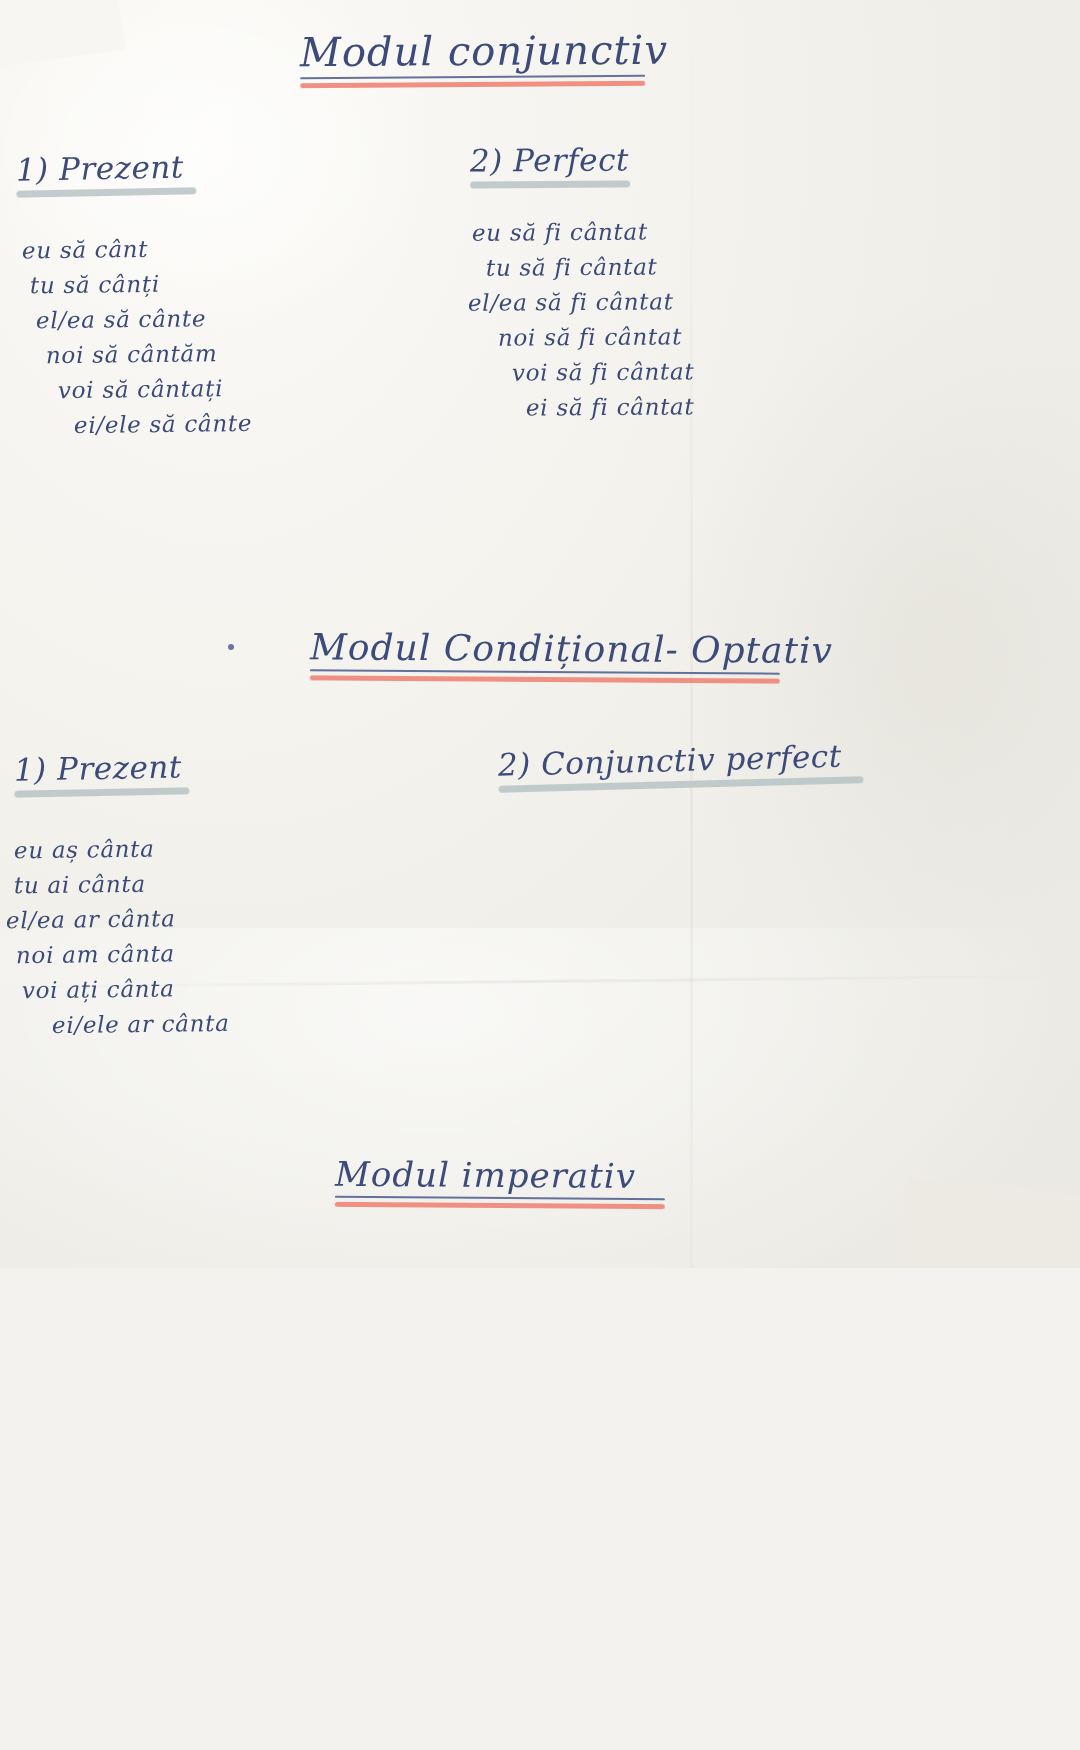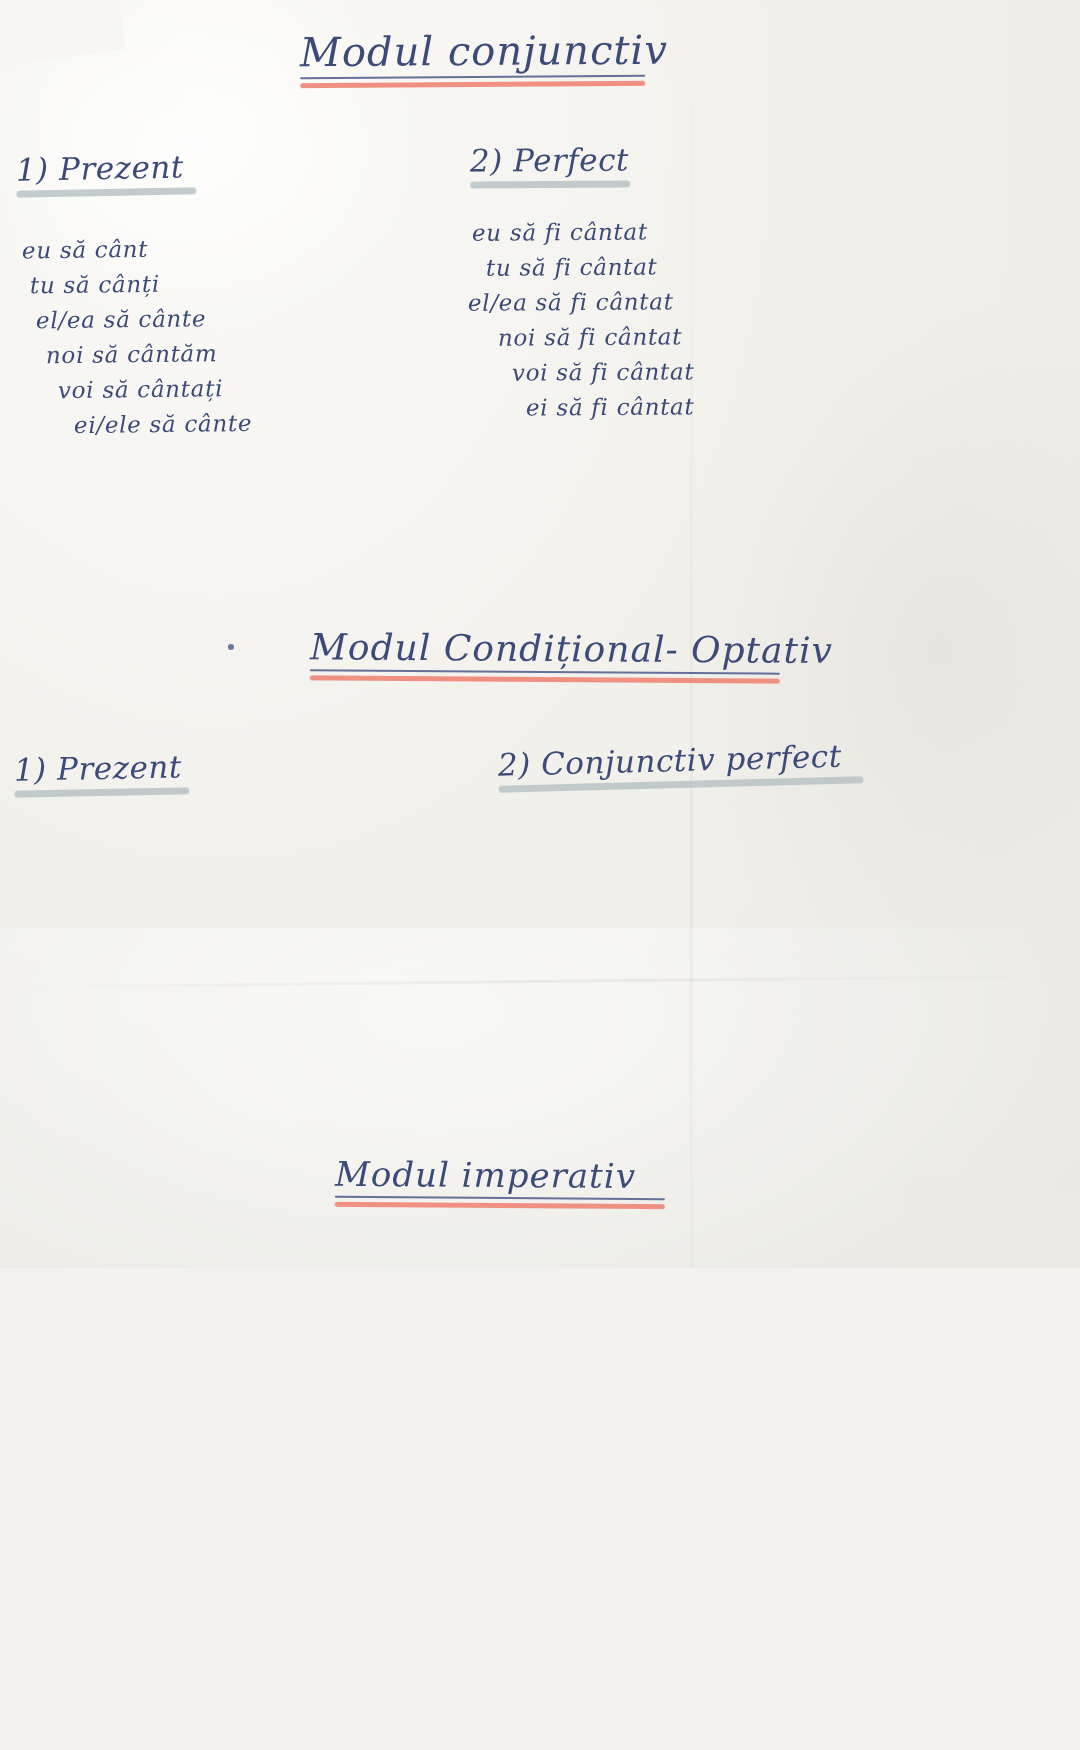--- a/index.html
+++ b/index.html
@@ -194,20 +194,28 @@
     <span>Modul Condițional- Optativ</span>
     <span class="under-blue"></span>
     <span class="under-red"></span>
   </div>
 
   <div class="subhead r2" style="left:14px; top:750px; width:175px;">
     <span>1) Prezent</span>
     <span class="under-gray"></span>
   </div>
 
+  <div class="conj-list" style="left:14px; top:832px;">
+    <div class="r1" style="margin-left:0px;">eu aș cânta</div>
+    <div class="r1" style="margin-left:0px;">tu ai cânta</div>
+    <div class="r1" style="margin-left:-8px;">el/ea ar cânta</div>
+    <div class="r1" style="margin-left:2px;">noi am cânta</div>
+    <div class="r1" style="margin-left:8px;">voi ați cânta</div>
+    <div class="r1" style="margin-left:38px;">ei/ele ar cânta</div>
+  </div>
 
   <div class="subhead r5" style="left:498px; top:742px; width:365px;">
     <span>2) Conjunctiv perfect</span>
     <span class="under-gray"></span>
   </div>
 
 
   <div class="title r4" style="left:335px; top:1155px; width:330px; font-size:34px;">
     <span>Modul imperativ</span>
     <span class="under-blue"></span>

